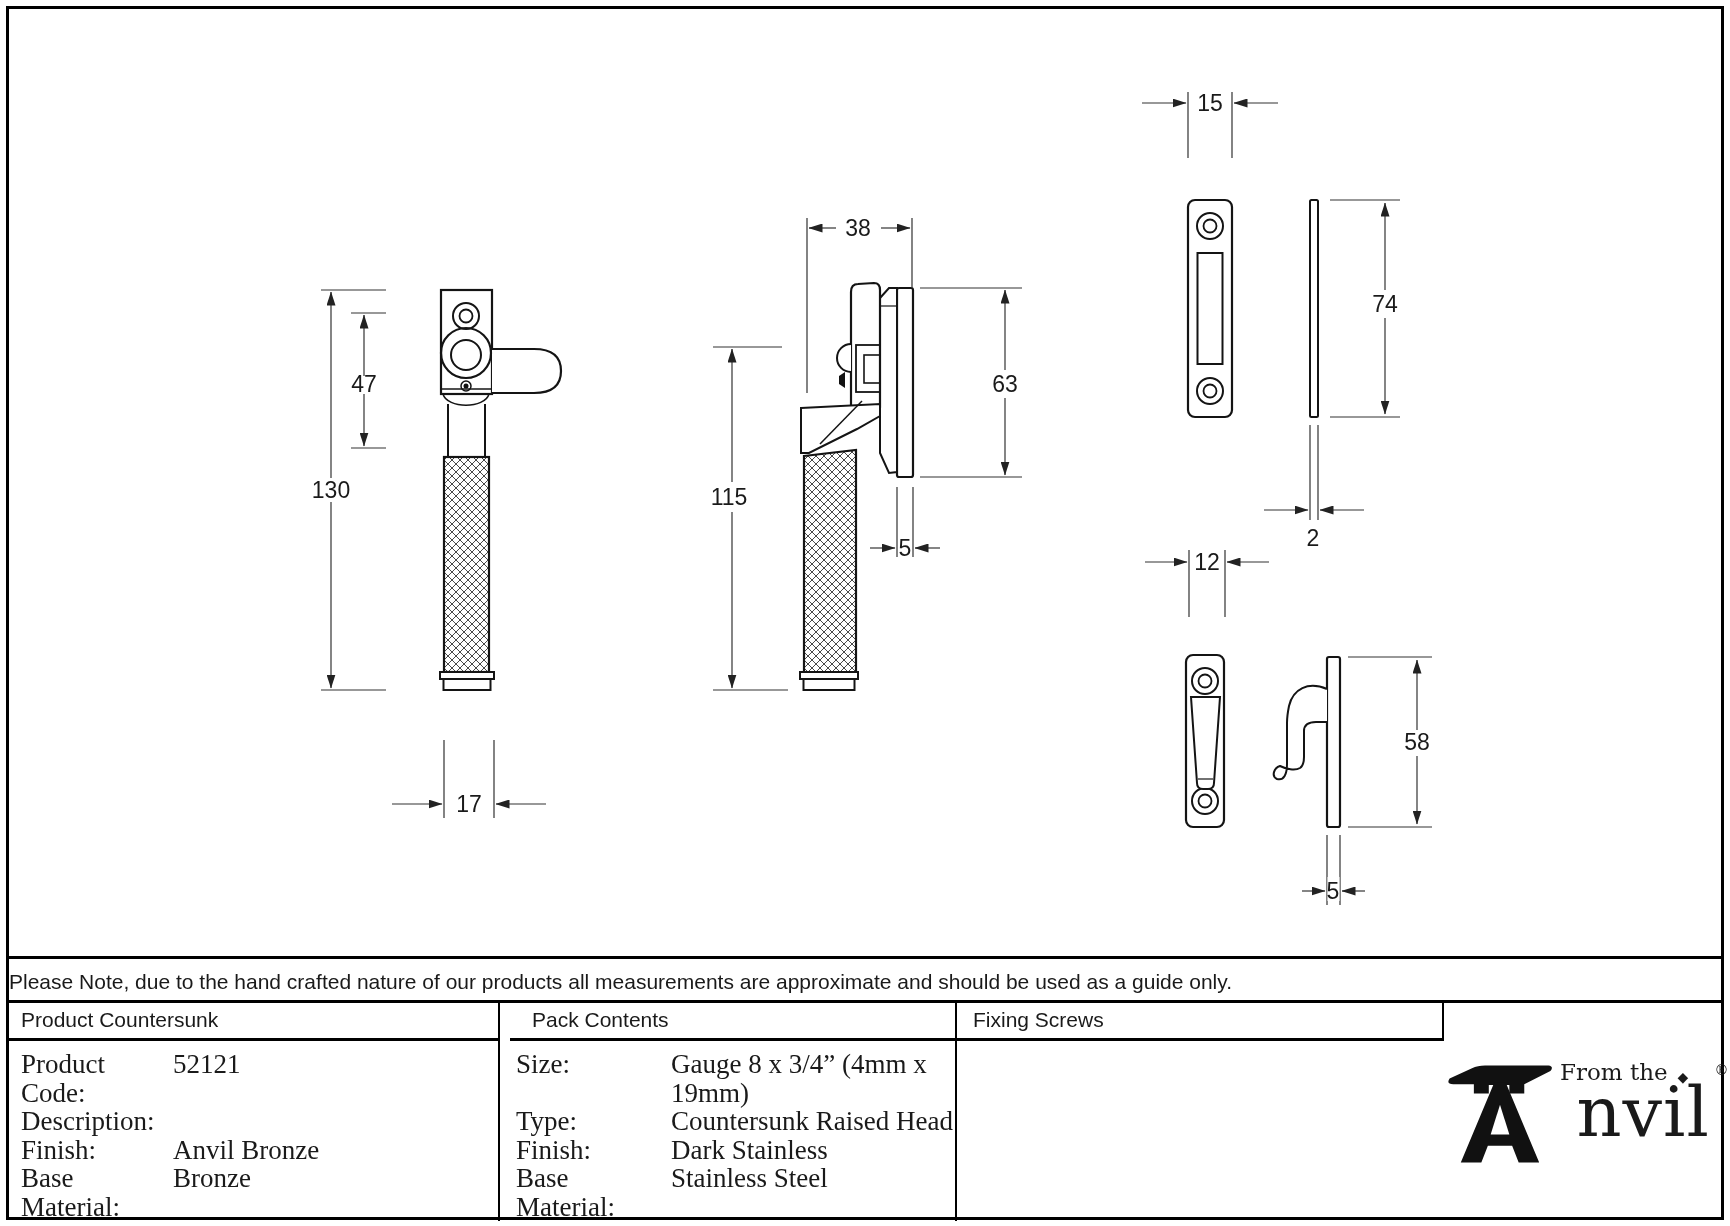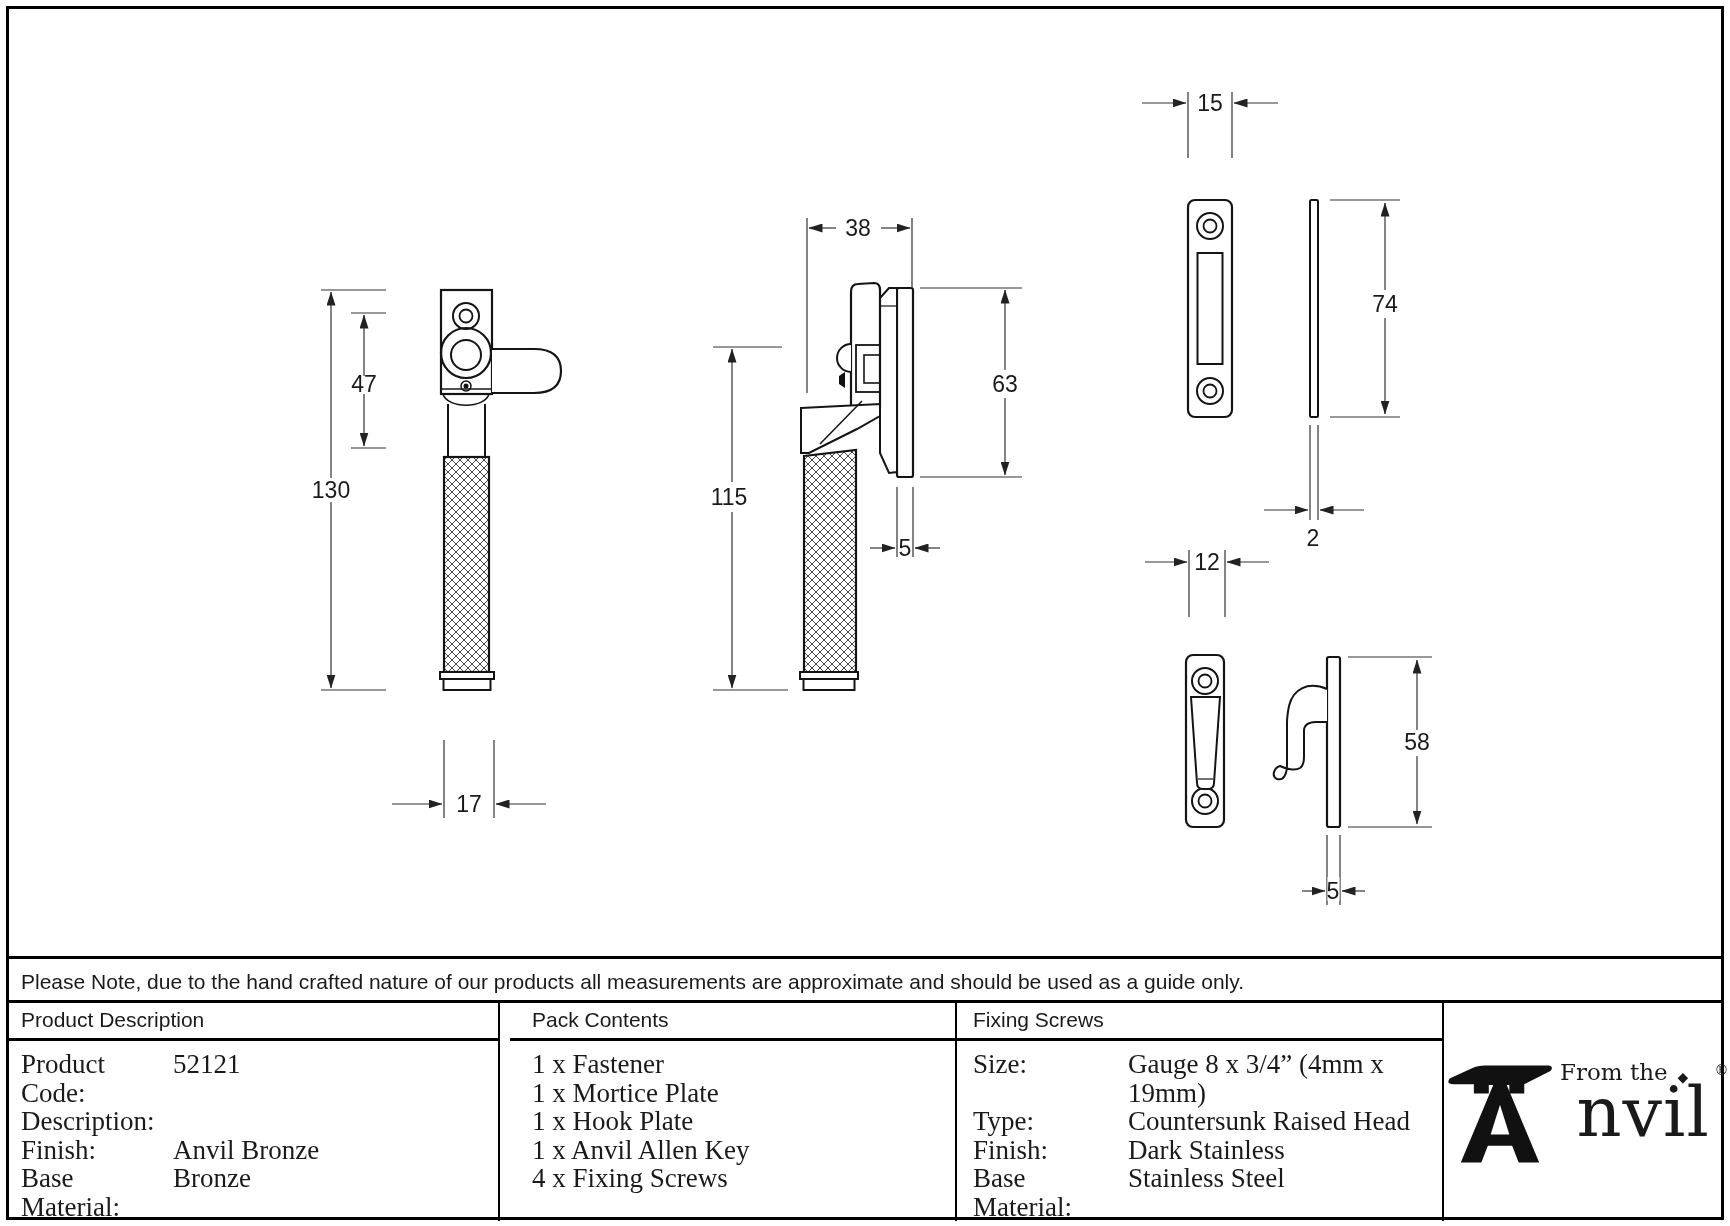--- a/index.html
+++ b/index.html
@@ -1,21 +1,21 @@
 <!DOCTYPE html>
 <html><head>
 <meta charset="utf-8">
 <style>
   html,body{margin:0;padding:0;background:#fff;}
   #page{position:relative;width:1730px;height:1226px;background:#fff;font-family:"Liberation Sans",sans-serif;color:#1a1a1a;}
   #sheet{position:absolute;left:6px;top:6px;right:6px;bottom:6px;border:3px solid #000;display:flex;flex-direction:column;}
   #drawing-area{height:947px;position:relative;}
   #drawing-area svg{display:block;width:100%;height:100%;}
   .dim-t{font-family:"Liberation Sans",sans-serif;font-size:23px;fill:#1a1a1a;}
-  #note-row{height:44px;border-top:3px solid #000;box-sizing:border-box;line-height:46px;padding-left:12px;font-size:21px;}
+  #note-row{height:44px;border-top:3px solid #000;box-sizing:border-box;line-height:46px;font-size:21px;}
   #info-table{flex:1;border-top:3px solid #000;display:grid;grid-template-columns:491px 457px 487px 1fr;grid-template-rows:38px 1fr;}
   .th{box-sizing:border-box;border-bottom:3px solid #000;line-height:34px;font-size:21px;}
   .cell,.th{overflow:hidden;}
   .col1{padding-left:12px;}
   .col2{padding-left:22px;margin-left:10px;}
   .col3{padding-left:16px;}
   .bR{border-right:2px solid #000;}
   .cell{padding-top:9px;font-size:27px;font-family:Liberation Serif, serif;}
   .kv{display:flex;line-height:28.5px;}
   .kv .k{flex:0 0 152px;}
@@ -172,21 +172,21 @@
       <rect x="1327.5" y="877" width="12" height="24" fill="#fff" stroke="none"></rect>
       <text class="dim-t" x="1417" y="750" text-anchor="middle" stroke="none">58</text>
       <text class="dim-t" x="1333" y="899" text-anchor="middle" stroke="none">5</text>
     </g>
    </svg>
   </div>
 
   <div id="note-row">Please Note, due to the hand crafted nature of our products all measurements are approximate and should be used as a guide only.</div>
 
   <div id="info-table">
-    <div class="th col1 bR">Product Description</div>
+    <div class="th col1 bR">Product Countersunk</div>
     <div class="th col2 bR">Pack Contents</div>
     <div class="th col3 bR">Fixing Screws</div>
 
     <div class="cell col1 bR">
       <div class="kv">
             <span class="k">Product Code:</span>
             <span class="v">52121</span>
           </div>
       <div class="kv">
             <span class="k">Description:</span>
@@ -194,27 +194,20 @@
       <div class="kv">
             <span class="k">Finish:</span>
             <span class="v">Anvil Bronze</span>
           </div>
       <div class="kv">
             <span class="k">Base Material:</span>
             <span class="v">Bronze</span>
           </div>
     </div>
 
-    <div class="cell col2 bR">
-      <div class="li">1 x Fastener</div>
-      <div class="li">1 x Mortice Plate</div>
-      <div class="li">1 x Hook Plate</div>
-      <div class="li">1 x Anvil Allen Key</div>
-      <div class="li">4 x Fixing Screws</div>
-    </div>
 
     <div class="cell col3 bR">
       <div class="kv">
             <span class="k">Size:</span>
             <span class="v">Gauge 8 x 3/4” (4mm x 19mm)</span>
           </div>
       <div class="kv">
             <span class="k">Type:</span>
             <span class="v">Countersunk Raised Head</span>
           </div>

